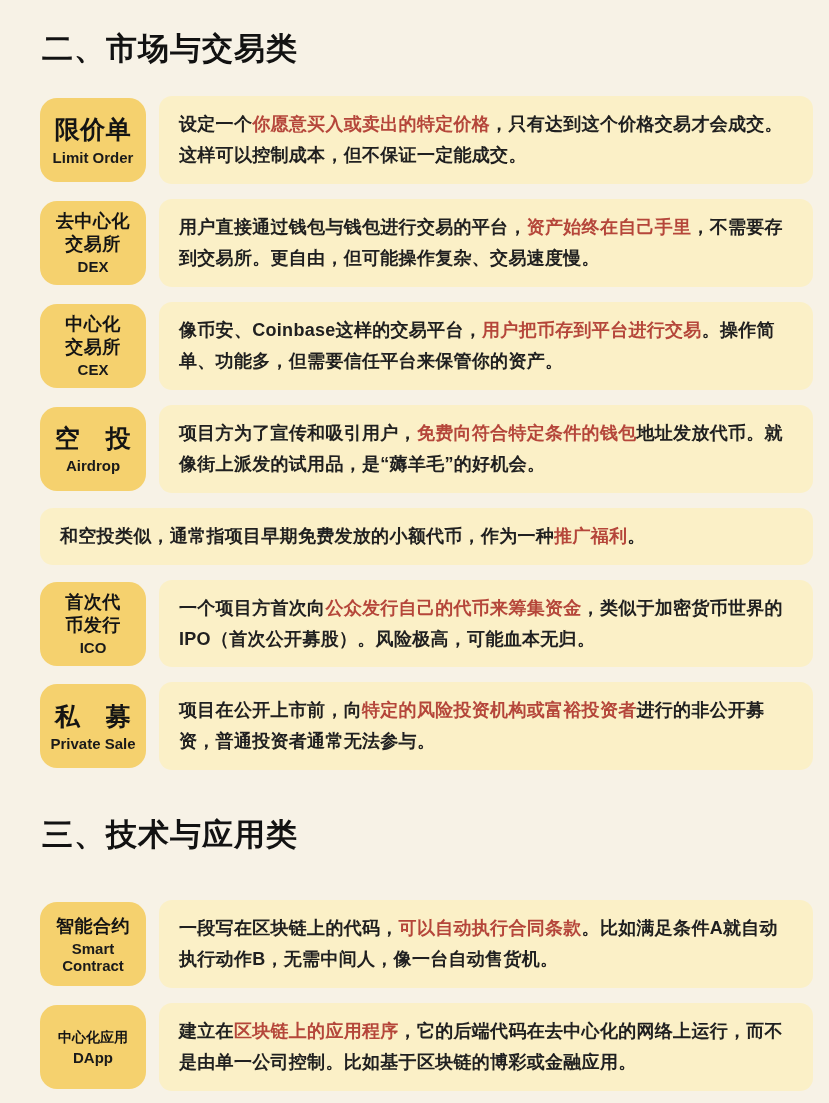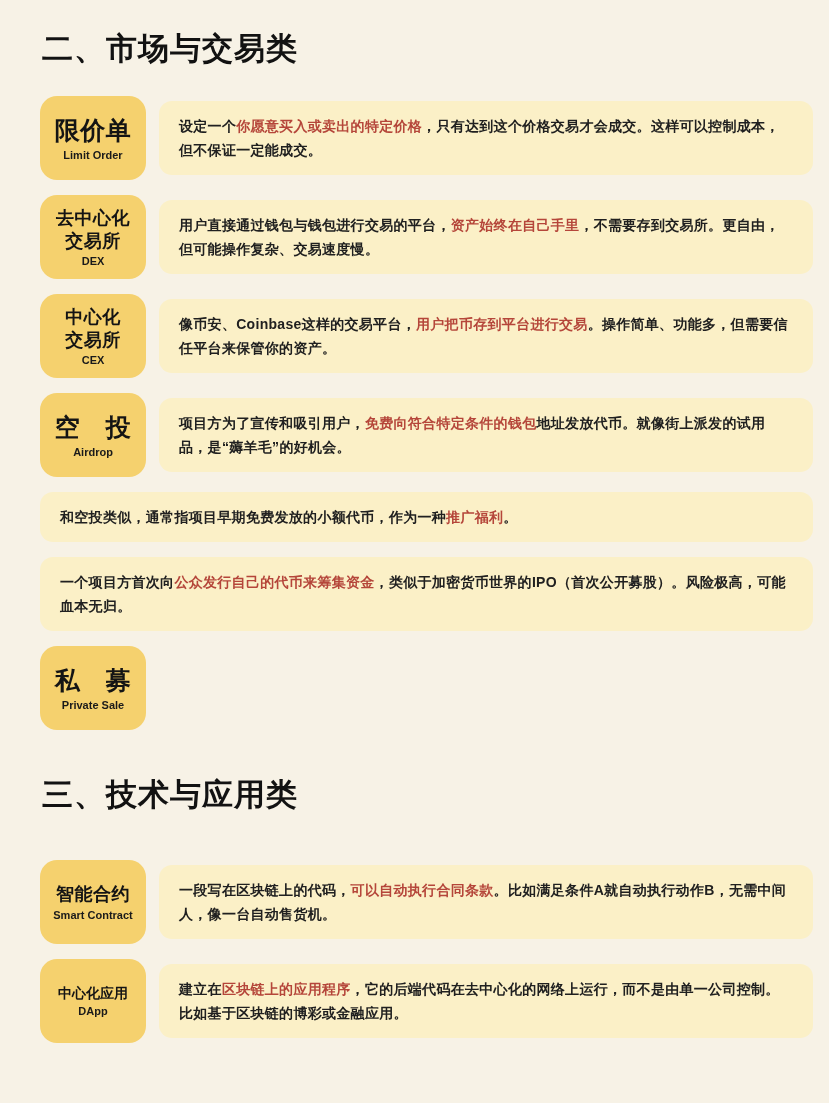--- a/index.html
+++ b/index.html
@@ -48,35 +48,35 @@
     font-weight: 900;
     color: #141414;
     line-height: 1.25;
     white-space: pre-line;
     letter-spacing: 0.5px;
   }
   .term-lg { font-size: 25px; }
   .term-md { font-size: 18px; }
   .term-sm { font-size: 14px; letter-spacing: 0; }
   .sub {
-    font-size: 11px;
+    font-size: 15px;
     font-weight: bold;
     color: #1a1a1a;
     letter-spacing: 0;
   }
   .desc {
     flex: 1;
     background: var(--desc-bg);
     border-radius: 13px;
     padding: 13px 20px;
     display: flex;
     align-items: center;
   }
   .desc-inner {
-    font-size: 14px;
+    font-size: 18px;
     font-weight: 600;
     line-height: 1.72;
     color: #202020;
     letter-spacing: 0.3px;
   }
   .desc-inner .hl { color: var(--hl); }
 </style>
 </head>
 <body>
 
@@ -128,29 +128,37 @@
       </div>
     </div>
 
     <div class="row">
       <div class="desc">
         <div class="desc-inner"><span>和空投类似，通常指项目早期免费发放的小额代币，作为一种</span><span class="hl">推广福利</span><span>。</span></div>
       </div>
     </div>
 
     <div class="row">
+      <div class="badge">
+        <div class="term term-md">首次代
+币发行</div>
+        <div class="sub">ICO</div>
+      </div>
       <div class="desc">
         <div class="desc-inner"><span>一个项目方首次向</span><span class="hl">公众发行自己的代币来筹集资金</span><span>，类似于加密货币世界的IPO（首次公开募股）。风险极高，可能血本无归。</span></div>
       </div>
     </div>
 
     <div class="row">
       <div class="badge">
         <div class="term term-lg">私　募</div>
         <div class="sub">Private Sale</div>
+      </div>
+      <div class="desc">
+        <div class="desc-inner"><span>项目在公开上市前，向</span><span class="hl">特定的风险投资机构或富裕投资者</span><span>进行的非公开募资，普通投资者通常无法参与。</span></div>
       </div>
     </div>
 
   </div>
 
   <h1 class="section-title second">三、技术与应用类</h1>
 
   <div class="rows">
 
     <div class="row">

